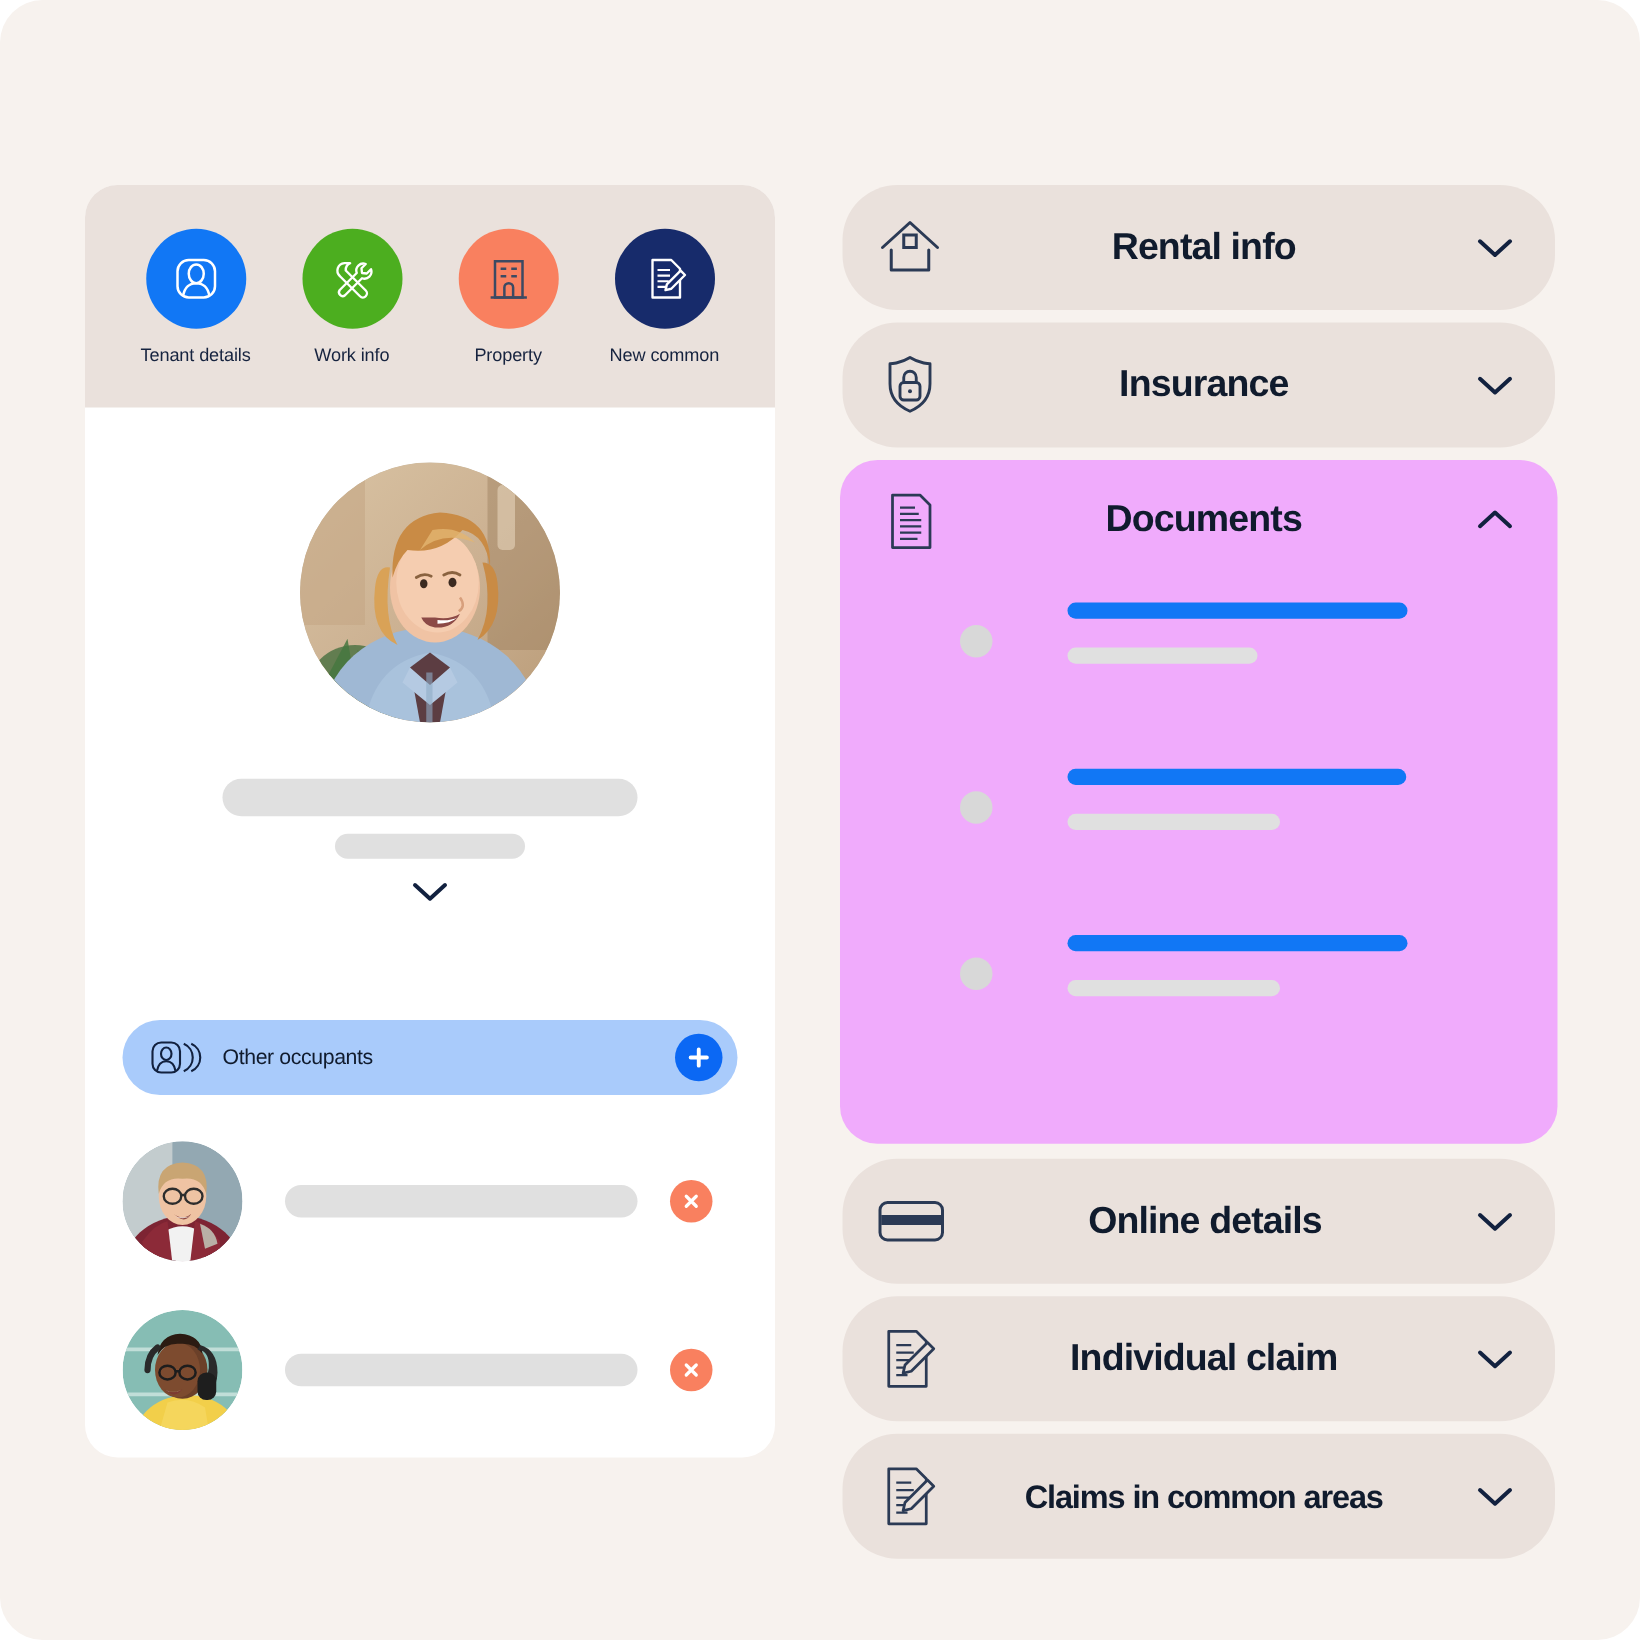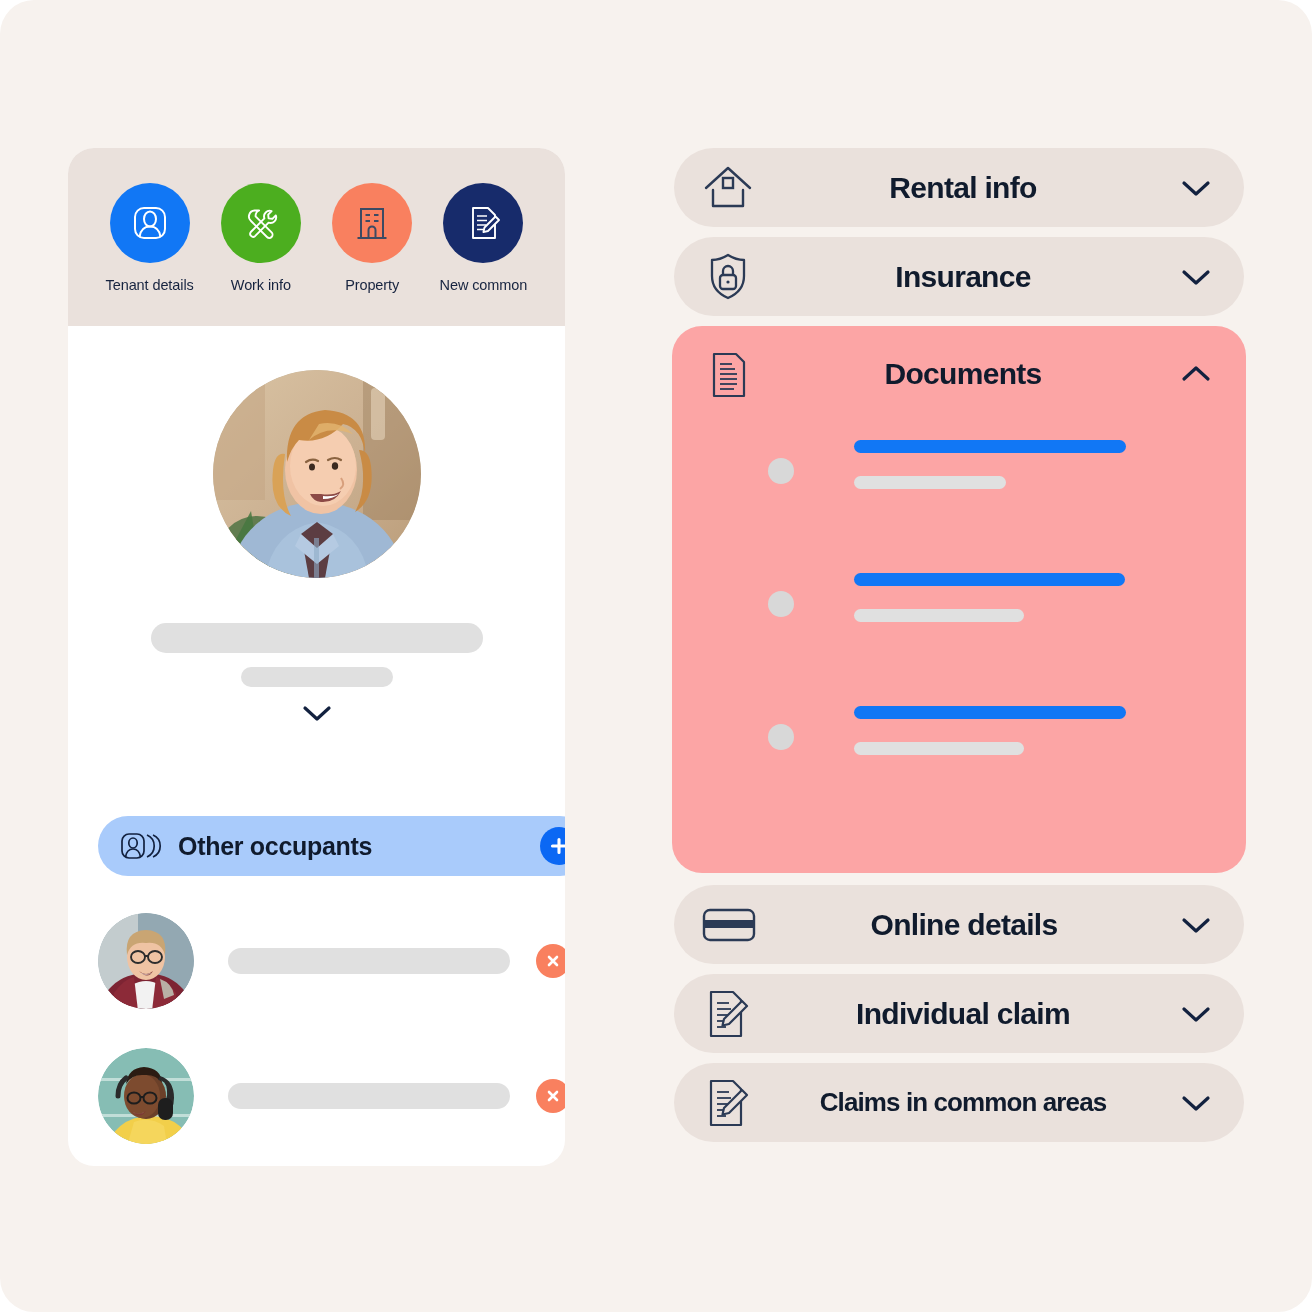--- a/index.html
+++ b/index.html
@@ -13,21 +13,21 @@
     width: 1312px; height: 1312px;
     background: #f7f2ee;
     border-radius: 34px;
     overflow: hidden;
   }
 
   
   .left-card {
     position: absolute;
     left: 68px; top: 148px;
-    width: 497px; height: 1018px;
+    width: 552px; height: 1018px;
     background: #ffffff;
     border-radius: 26px;
     overflow: hidden;
   }
   .quick-actions {
     height: 178px;
     background: #eae1dc;
     display: flex;
     align-items: flex-start;
     padding: 35px 26px 0 26px;
@@ -71,22 +71,22 @@
     position: absolute;
     left: 30px; top: 668px;
     width: 492px; height: 60px;
     background: #a9cbfb;
     border-radius: 30px;
     display: flex; align-items: center;
     padding: 0 12px 0 22px;
   }
   .occ-title {
     margin-left: 16px;
-    font-size: 25px;
-    font-weight: 700;
+    font-size: 17px;
+    font-weight: 400;
     color: #101b2d;
     letter-spacing: -0.3px;
     flex: 1;
   }
   .plus-btn {
     width: 38px; height: 38px;
     border-radius: 50%;
     background: #0b68f4;
     display: flex; align-items: center; justify-content: center;
   }
@@ -115,21 +115,21 @@
     display: flex; align-items: center; justify-content: center;
   }
 
   
   .right-col {
     position: absolute;
     left: 674px; top: 148px;
     width: 570px;
   }
   .acc-pill {
-    height: 79px;
+    height: 100px;
     background: #eae1dc;
     border-radius: 44px;
     display: flex; align-items: center;
     padding: 0 28px 0 26px;
     margin-bottom: 10px;
     position: relative;
     gap: 12px;
   }
   .acc-icon { flex: 0 0 56px; display: flex; align-items: center; justify-content: center; }
   .acc-title {
@@ -141,21 +141,21 @@
     letter-spacing: -0.7px;
     white-space: nowrap;
   }
   .acc-title.tight { font-size: 26px; letter-spacing: -0.9px; }
   .acc-chev { flex: 0 0 46px; display: flex; align-items: center; justify-content: flex-end; }
 
   .doc-card {
     position: relative;
     margin-left: -2px;
     width: 574px;
-    background: #fca5a5;
+    background: #f0abfc;
     border-radius: 30px;
     padding: 0 0 40px 0;
     margin-bottom: 12px;
   }
   .doc-head {
     height: 96px;
     display: flex; align-items: center;
     padding: 0 30px 0 28px;
   }
   .doc-list { padding: 12px 0 0 0; }

